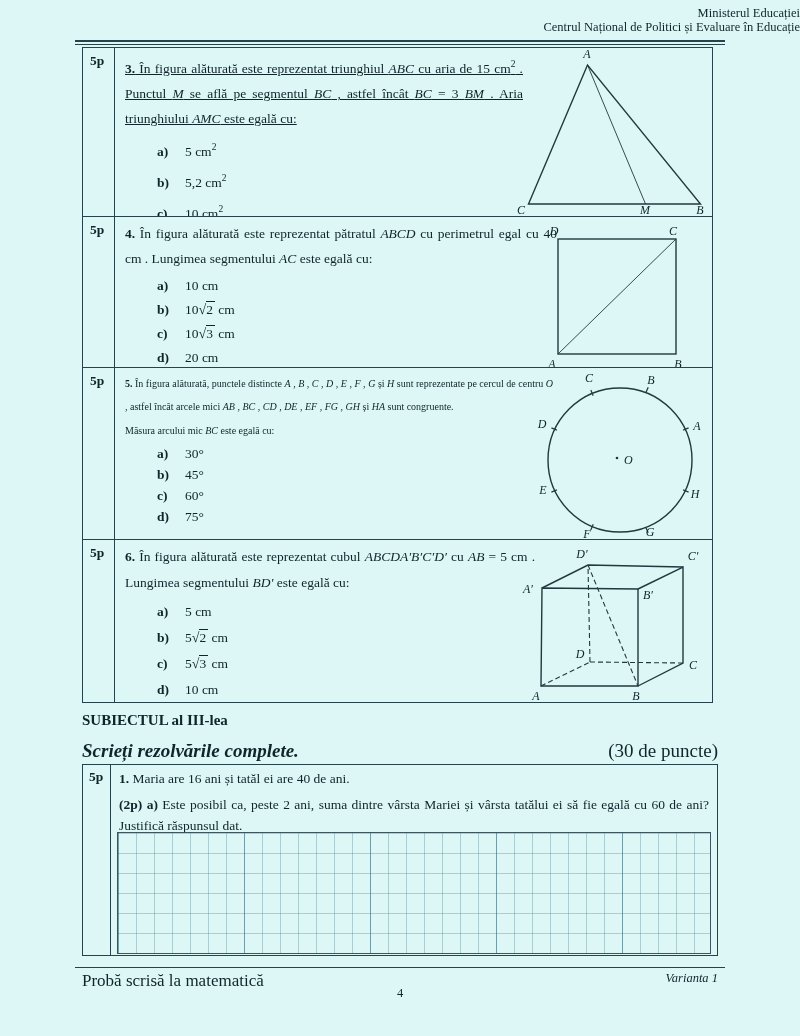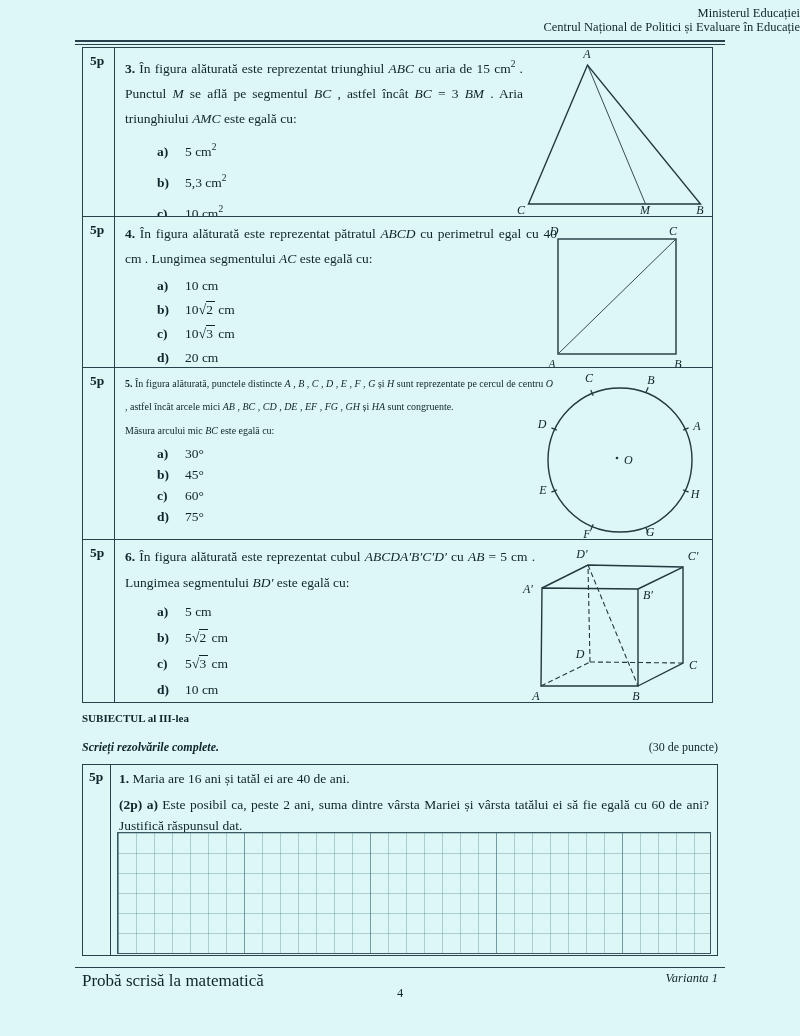--- a/index.html
+++ b/index.html
@@ -22,21 +22,21 @@
   .q-text{margin:0;text-align:justify;font-size:13.5px;line-height:25px;}
   .it{font-style:italic;}
   .bd{font-weight:bold;}
   .sp{font-size:9.5px;vertical-align:6px;letter-spacing:0;}
   .sq{white-space:nowrap;}
   .sq-r{font-size:14px;}
   .sq-b{border-top:1px solid currentColor;padding:0 2px 0 0;}
   .opt{display:flex;align-items:baseline;font-size:13.5px;line-height:20px;}
   .opt-letter{flex:none;font-weight:bold;margin-left:32px;width:28px;}
   .row-q3{height:169px;}
-  .row-q3 .q-text{width:398px;}
+  .row-q3 .q-text{width:398px;text-decoration:underline;}
   .row-q3 .opts{margin-top:6px;}
   .row-q3 .opt{margin-bottom:6px;}
   .row-q4{height:151px;}
   .row-q4 .q-text{width:432px;}
   .row-q4 .opts{margin-top:5px;}
   .row-q4 .opt{margin-bottom:4px;}
   .row-q5{height:172px;}
   .row-q5 .q-text{width:428px;line-height:23px;font-size:10px;}
   .row-q5 .p2{margin-top:1px;}
   .row-q5 .opts{margin-top:2px;}
@@ -45,23 +45,23 @@
   .row-q6 .q-text{width:410px;line-height:26px;}
   .row-q6 .opts{margin-top:6px;}
   .row-q6 .opt{margin-bottom:6px;}
   .fig{position:absolute;}
   .fig svg{display:block;}
   .fig text{font-family:"Liberation Serif",serif;font-style:italic;
             font-size:12px;fill:#10242b;}
   .fig .geo{stroke:#22383f;fill:none;}
   
   .s3-title{position:absolute;left:82px;top:712px;margin:0;
-            font-size:11px;font-weight:bold;}
+            font-size:15px;font-weight:bold;}
   .instr-row{position:absolute;left:82px;top:740px;width:636px;
-             display:flex;justify-content:space-between;font-size:12px;}
+             display:flex;justify-content:space-between;font-size:19px;}
   .instr-left{font-weight:bold;font-style:italic;}
   .instr-right{font-weight:normal;}
   .s3-table{position:absolute;left:82px;top:764px;width:636px;height:192px;
             border:1.5px solid #26424b;box-sizing:border-box;display:flex;}
   .s3-pts{flex:none;width:28px;border-right:1px solid #26424b;
           box-sizing:border-box;font-weight:bold;font-size:13.5px;
           padding:4px 0 0 6px;}
   .s3-cell{flex:1;position:relative;box-sizing:border-box;
            padding:3px 8px 0 8px;font-size:13.5px;}
   .s3-cell p{margin:0;text-align:justify;line-height:21px;}
@@ -97,21 +97,21 @@
       <div class="pts-cell">5p</div>
       <div class="q-cell">
         <p class="q-text"><span class="bd">3.</span><span> În figura alăturată este reprezentat triunghiul </span><span class="it">ABC</span><span> cu aria de 15 cm</span><span class="sp">2</span><span> . Punctul </span><span class="it">M</span><span> se află pe segmentul </span><span class="it">BC</span><span> , astfel încât </span><span class="it">BC</span><span> = 3 </span><span class="it">BM</span><span> . Aria triunghiului </span><span class="it">AMC</span><span> este egală cu:</span></p>
         <div class="opts">
           <div class="opt">
             <span class="opt-letter">a)</span>
             <span class="opt-text"><span>5 cm</span><span class="sp">2</span></span>
           </div>
           <div class="opt">
             <span class="opt-letter">b)</span>
-            <span class="opt-text"><span>5,3 cm</span><span class="sp">2</span></span>
+            <span class="opt-text"><span>5,2 cm</span><span class="sp">2</span></span>
           </div>
           <div class="opt">
             <span class="opt-letter">c)</span>
             <span class="opt-text"><span>10 cm</span><span class="sp">2</span></span>
           </div>
 
         </div>
         <div class="fig" style="right:0;top:0;">
           <svg width="222" height="167" viewBox="0 0 222 167">
             <path class="geo" stroke-width="1.4" d="M97.5 17 L38.5 156 L210.5 156 Z"></path>

